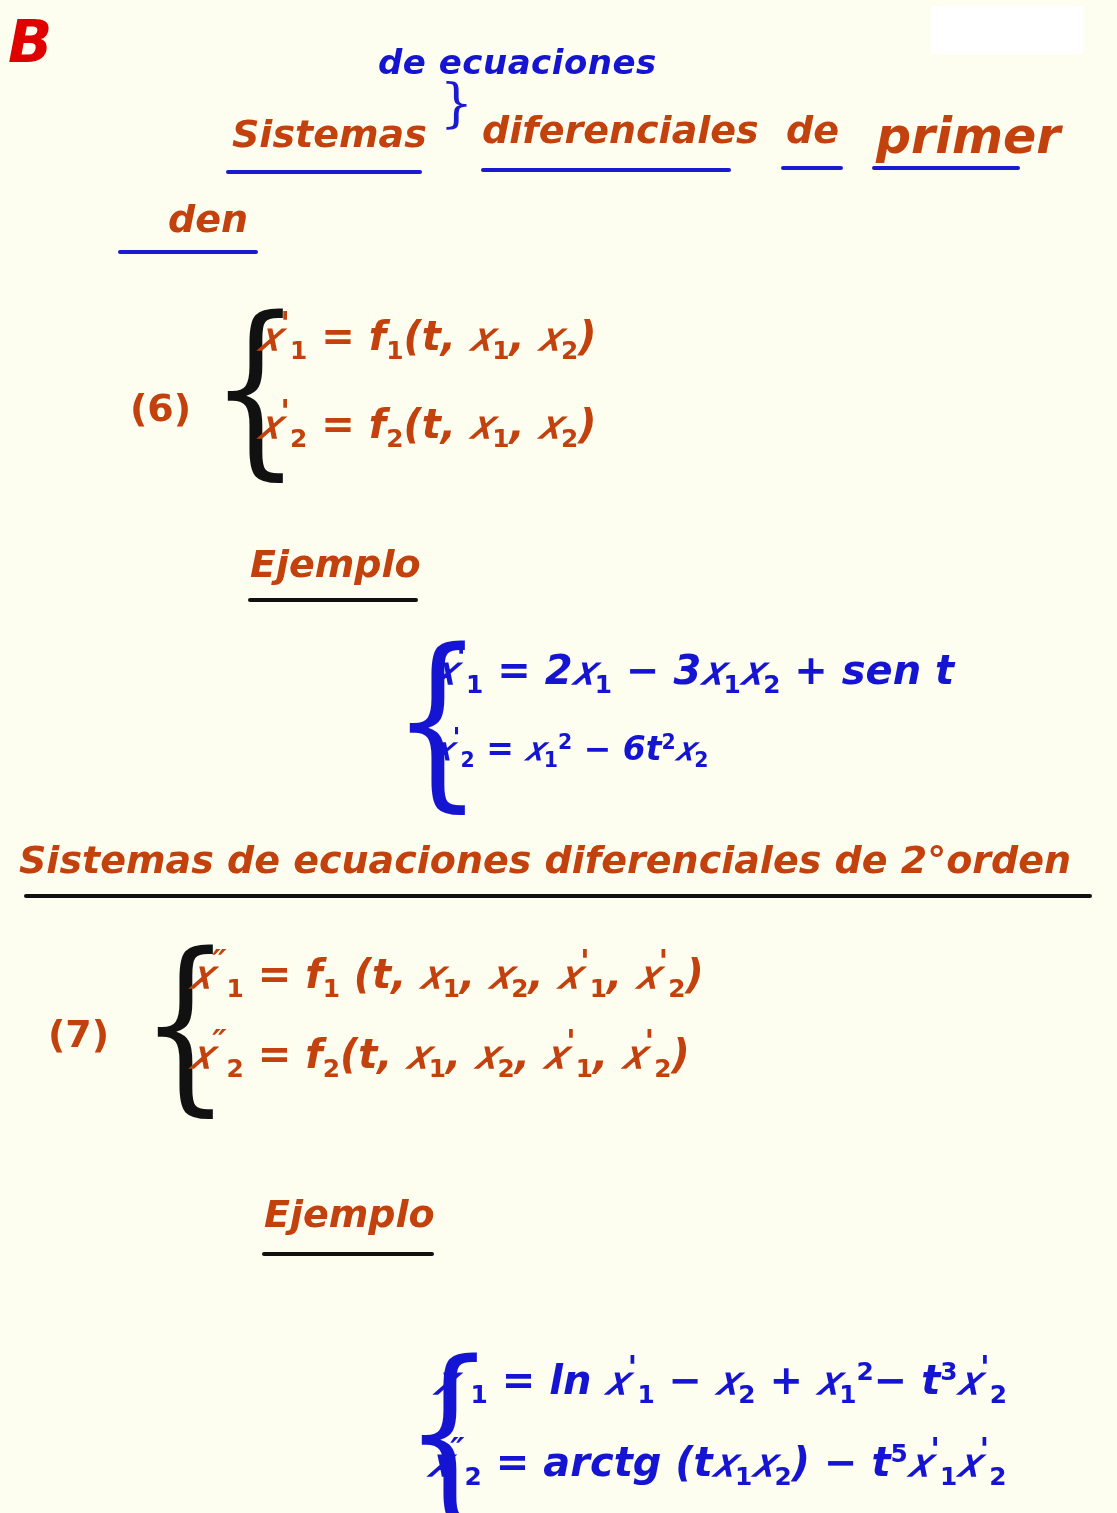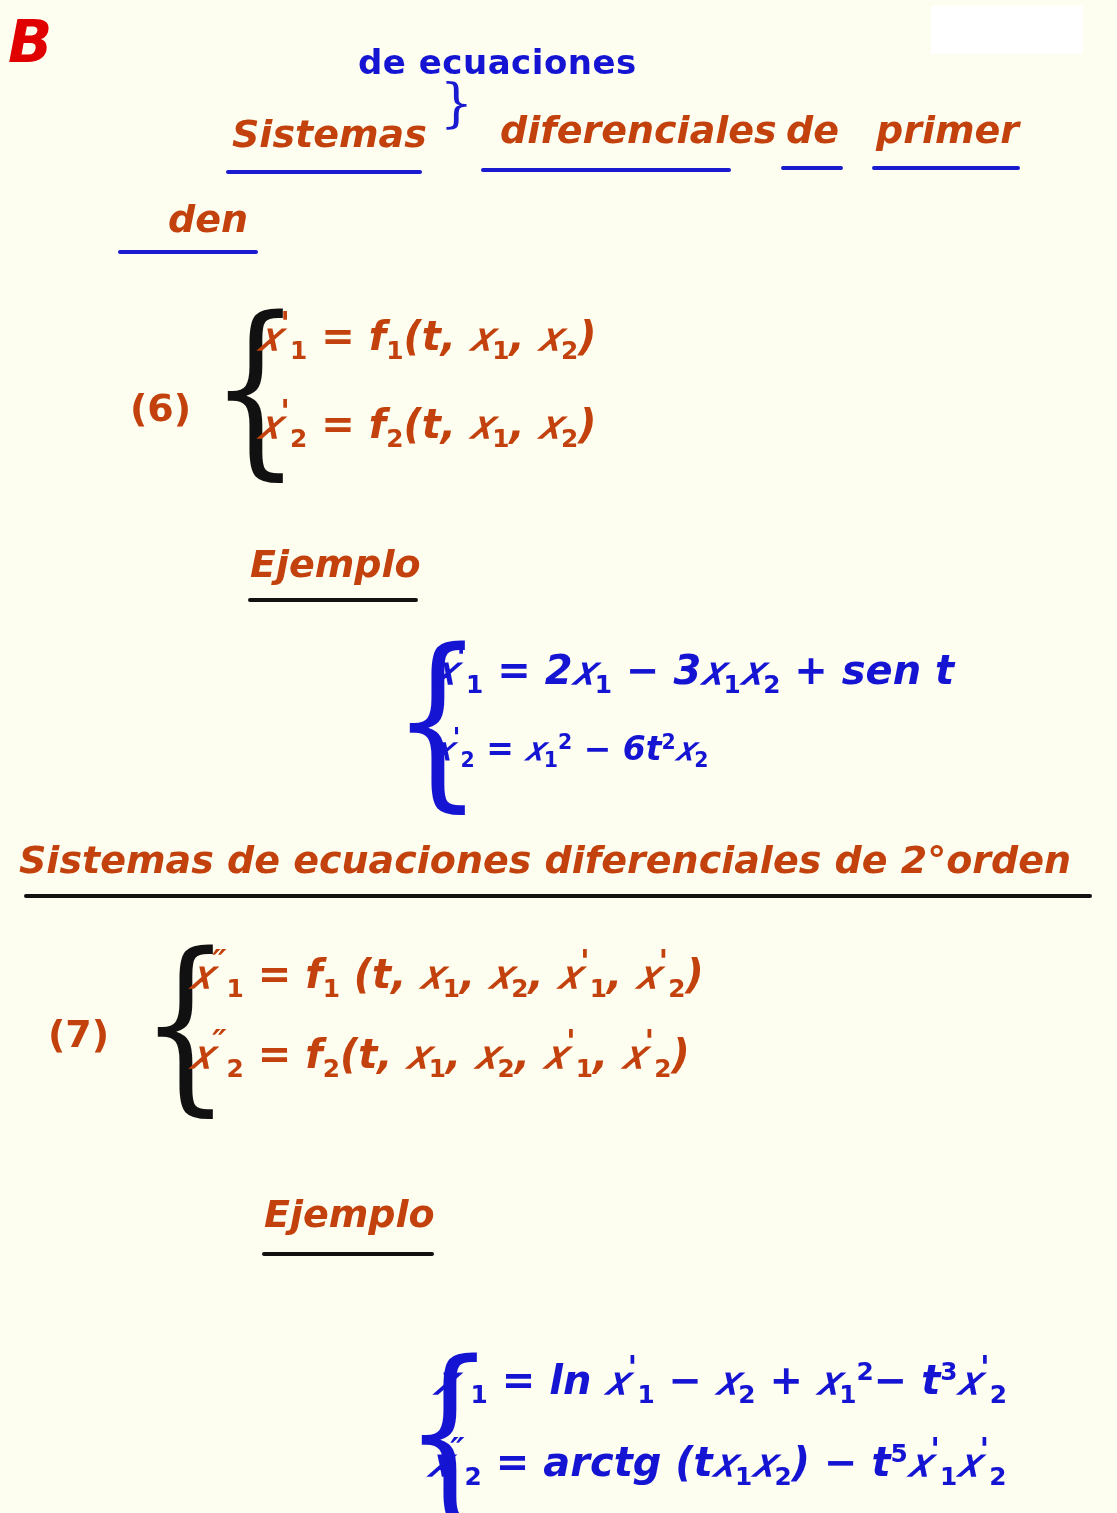--- a/index.html
+++ b/index.html
@@ -21,22 +21,24 @@
     position: absolute;
     color: #c2410c;
     white-space: nowrap;
     font-family: "DejaVu Sans", sans-serif;
   }
   .blue { color: #1414d2; }
   .red  { color: #e00000; }
 
   
   .hand {
+    font-style: italic;
     font-weight: 600;
     letter-spacing: 0.5px;
+    margin-left: 20px;
   }
   .hand-up {
     font-style: normal;
     font-weight: 700;
   }
 
   .ul {
     position: absolute;
     height: 4px;
     border-radius: 3px;
@@ -92,27 +94,27 @@
 
   <div class="ink red hand-up" style="left:8px; top:8px; font-size:58px; font-style:italic; font-weight:700;">B</div>
 
   <div class="ink blue hand" style="left:358px; top:42px; font-size:34px;">de ecuaciones</div>
 
   <div class="curly-top" style="left:440px; top:78px; font-size:52px; transform:rotate(180deg); transform-origin:center;">{</div>
 
   <div class="ink hand-up" style="left:232px; top:112px; font-size:38px; font-style:italic;">Sistemas</div>
   <div class="ul" style="left:226px; top:170px; width:196px;"></div>
 
-  <div class="ink hand-up" style="left:482px; top:108px; font-size:38px; font-style:italic;margin-left:18px;">diferenciales</div>
+  <div class="ink hand-up" style="left:482px; top:108px; font-size:38px; font-style:italic;">diferenciales</div>
   <div class="ul" style="left:481px; top:168px; width:250px;"></div>
 
   <div class="ink hand-up" style="left:786px; top:108px; font-size:38px; font-style:italic;">de</div>
   <div class="ul" style="left:781px; top:166px; width:62px;"></div>
 
-  <div class="ink hand-up" style="left:876px; top:108px; font-size:38px; font-style:italic;">primer</div>
+  <div class="ink hand-up" style="left:876px; top:108px; font-size:49px; font-style:italic;">primer</div>
   <div class="ul" style="left:872px; top:166px; width:148px;"></div>
 
   <div class="ink hand-up" style="left:168px; top:197px; font-size:38px; font-style:italic;">den</div>
   <div class="ul" style="left:118px; top:250px; width:140px;"></div>
 
   <div class="ink hand-up" style="left:130px; top:386px; font-size:38px;">(6)</div>
 
   <div class="brace" style="left:210px; top:276px; font-size:190px;">{</div>
 
   <div class="ink hand-up" style="left:258px; top:304px; font-size:40px; font-style:italic;">

